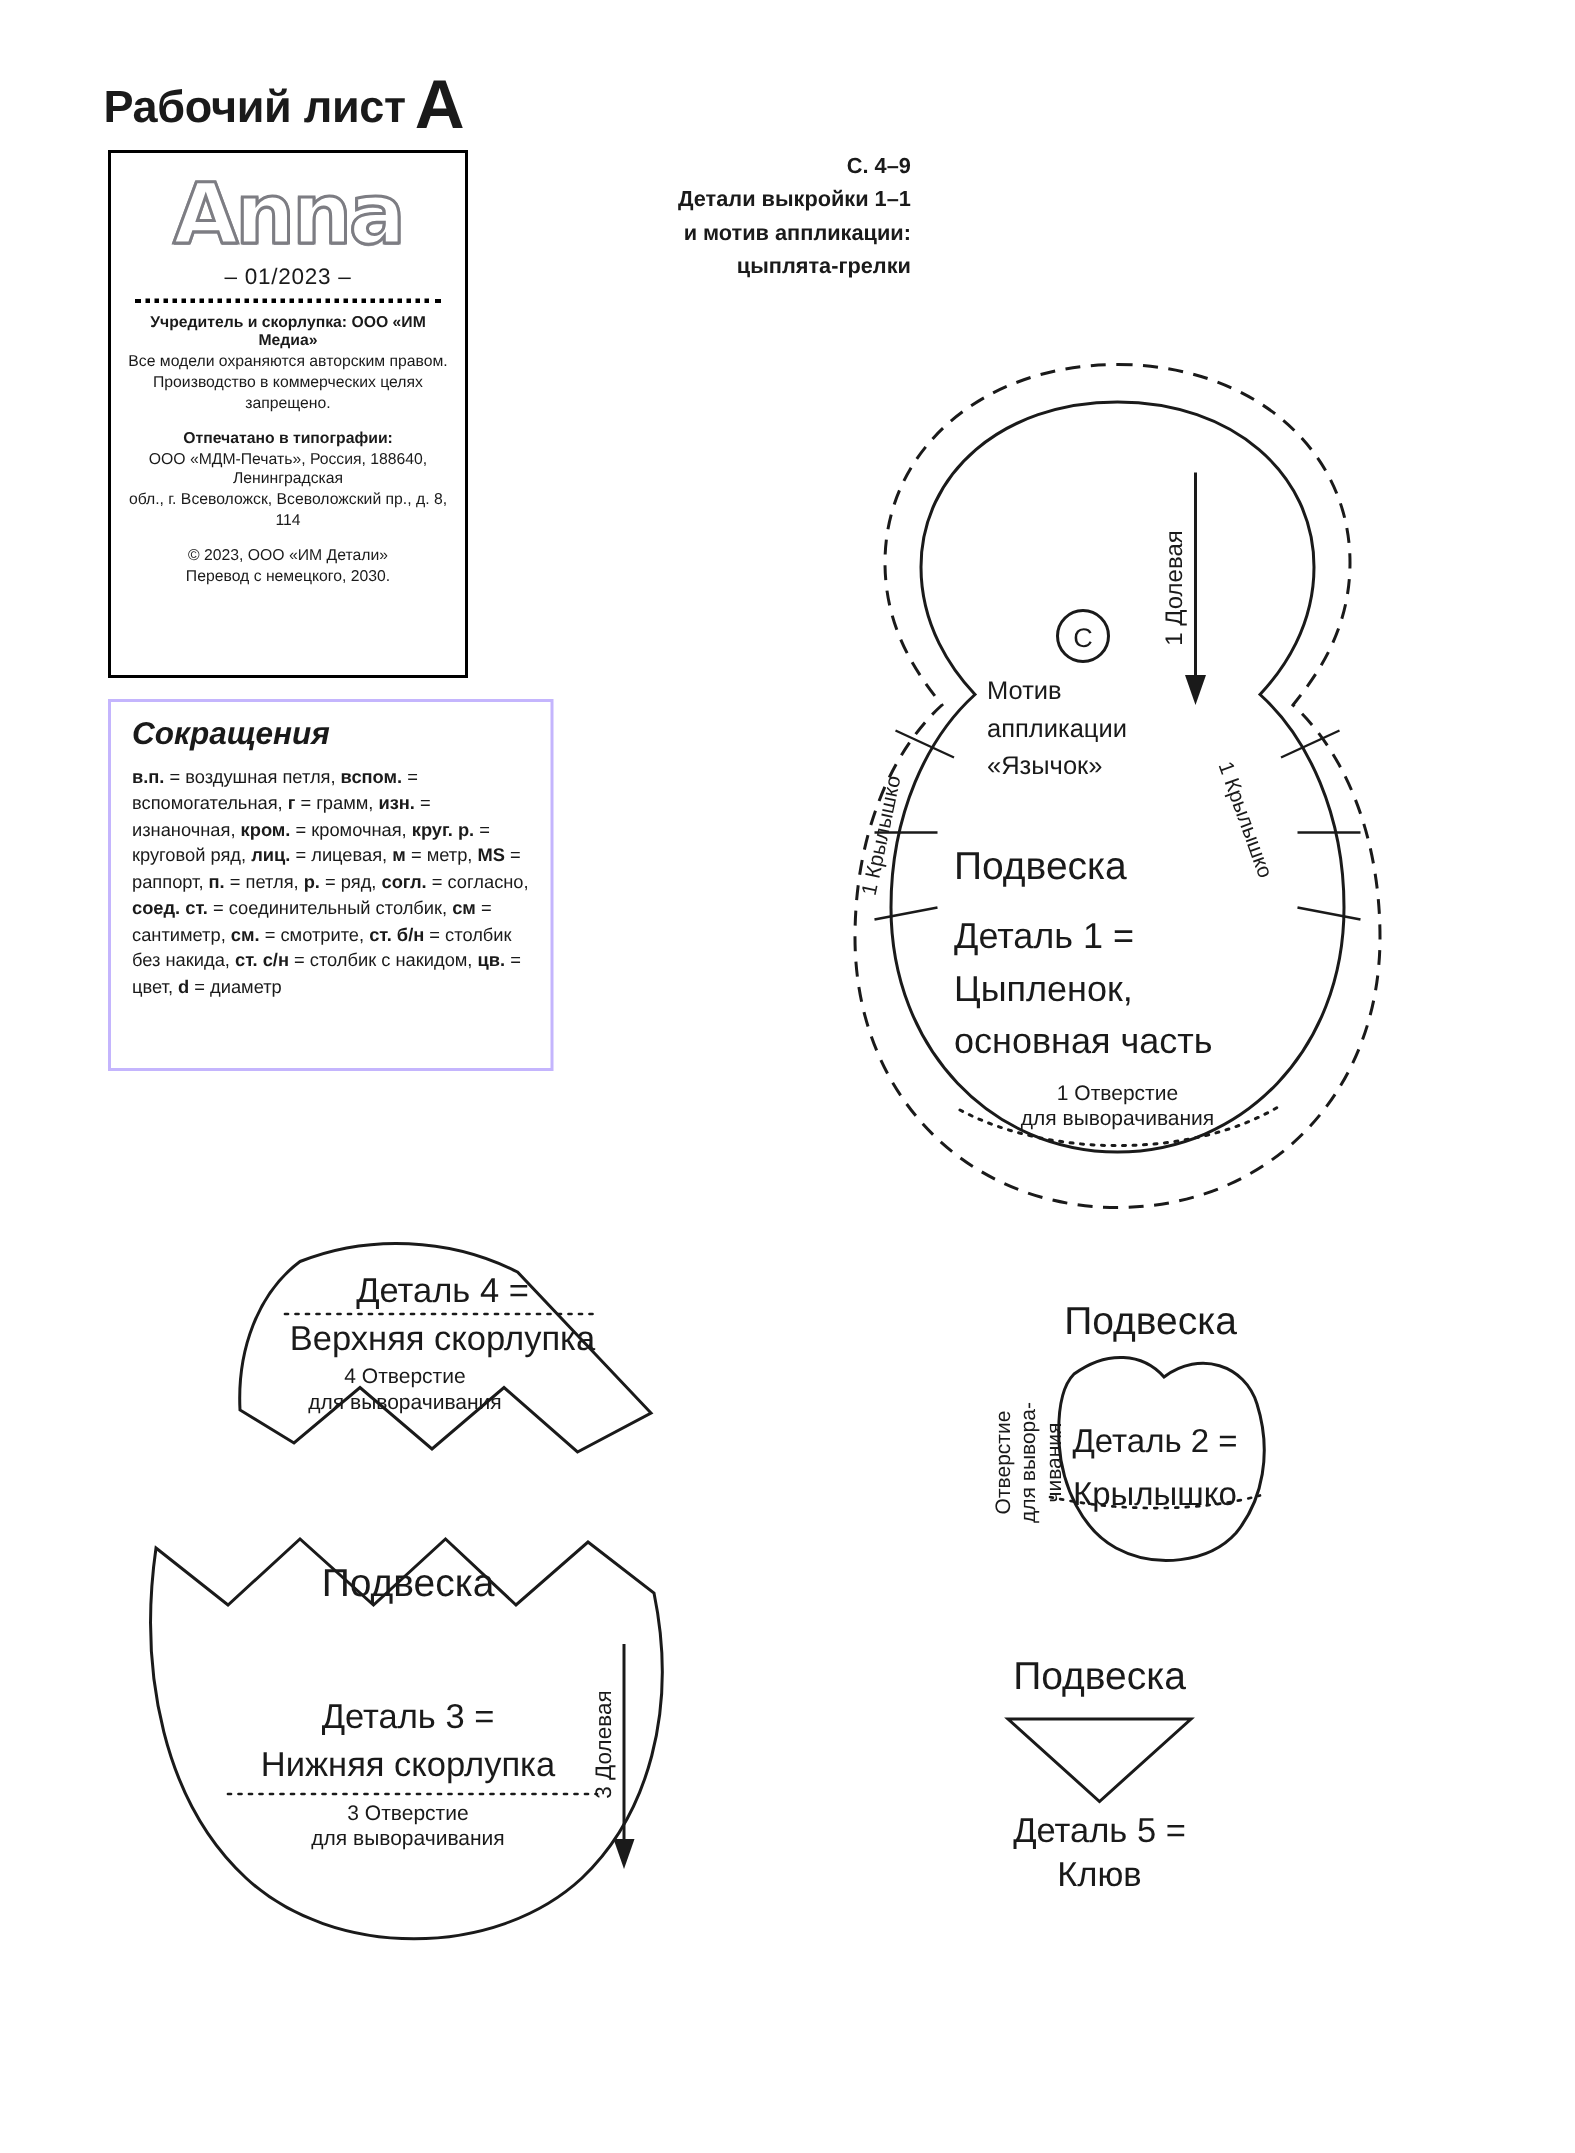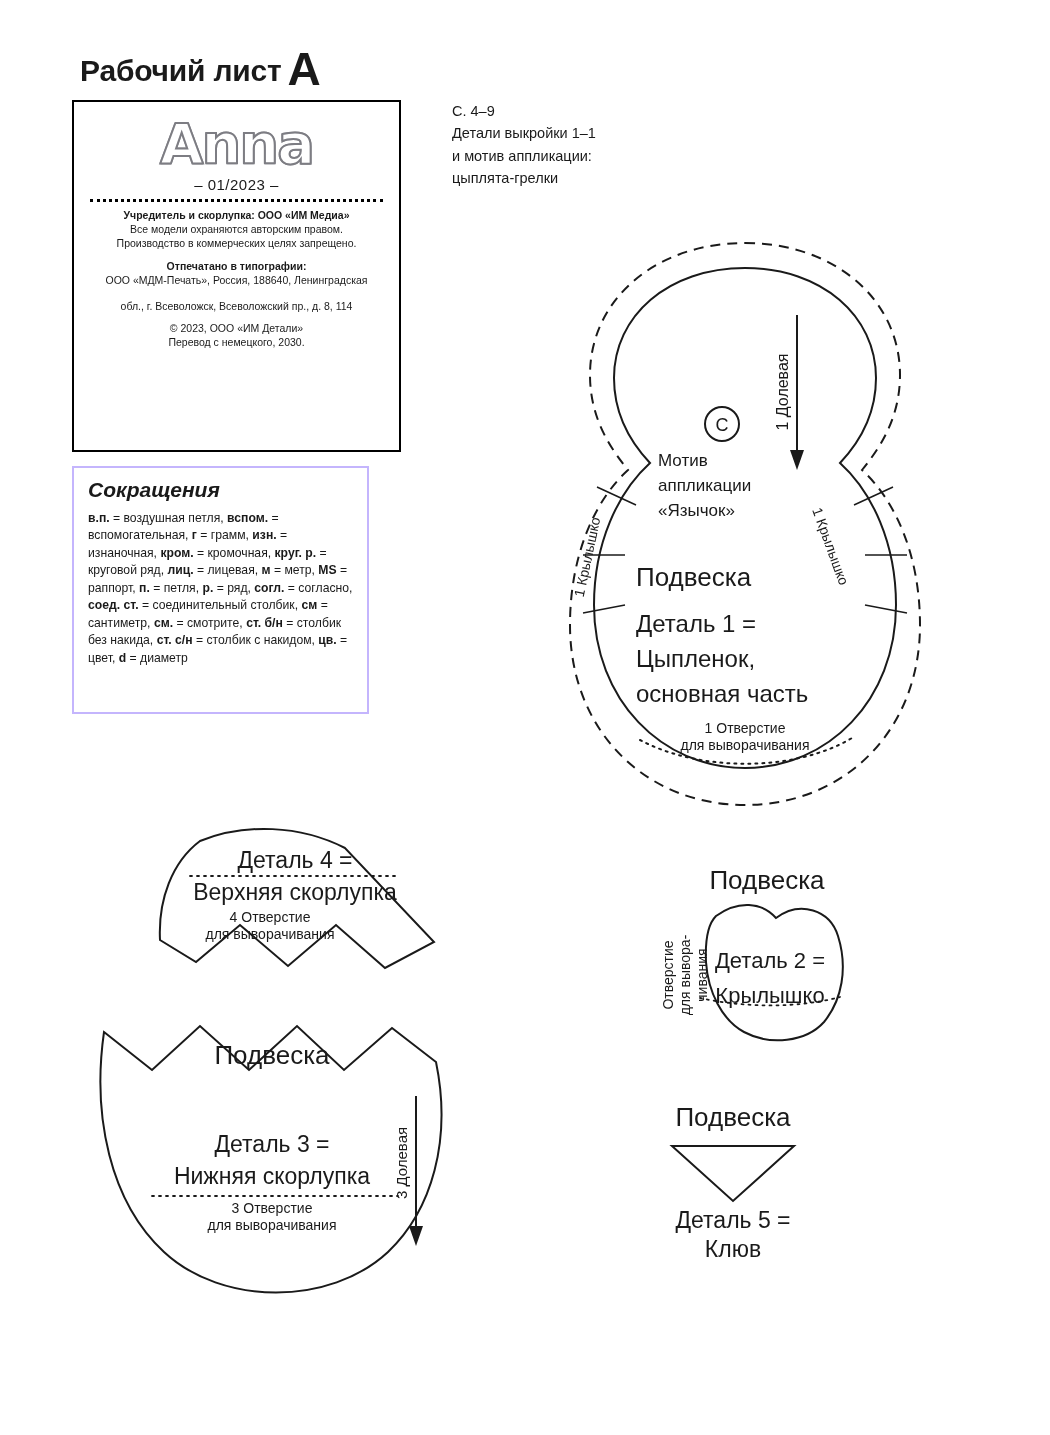--- a/index.html
+++ b/index.html
@@ -16,40 +16,40 @@
     overflow: hidden;
   }
   .page {
     position: absolute;
     inset: 0;
   }
 
   
   .sheet-title {
     position: absolute;
-    left: 80px;
+    left: 69px;
     top: 42px;
     font-size: 30px;
     font-weight: bold;
     letter-spacing: -0.2px;
     white-space: nowrap;
   }
   .sheet-title .letter {
     font-size: 46px;
     font-weight: bold;
     vertical-align: -4px;
     margin-left: 6px;
   }
 
   
   .imprint {
     position: absolute;
     left: 72px;
     top: 100px;
-    width: 329px;
+    width: 240px;
     height: 352px;
     border: 2px solid #000;
     box-sizing: border-box;
     text-align: center;
     padding: 10px 10px 0 10px;
   }
   .logo {
     font-family: "DejaVu Sans", sans-serif;
     font-size: 56px;
     font-weight: bold;
@@ -110,22 +110,23 @@
     text-align: left;
   }
   .abbr .body b { font-weight: bold; }
 
   
   .caption {
     position: absolute;
     left: 452px;
     top: 100px;
     font-size: 14.5px;
-    font-weight: normal;
+    font-weight: bold;
     line-height: 1.55;
+    text-align: right;
   }
 
   
   svg.patterns {
     position: absolute;
     left: 0;
     top: 0;
     width: 1050px;
     height: 1435px;
   }
@@ -147,21 +148,21 @@
     <div class="logo">Anna</div>
     <div class="issue">– 01/2023 –</div>
     <div class="dotline"></div>
     <div class="blk">
       <div class="head">Учредитель и скорлупка: ООО «ИМ Медиа»</div>
       <p style="margin-bottom:0">Все модели охраняются авторским правом.</p>
       <p style="margin-bottom:0">Производство в коммерческих целях запрещено.</p>
     </div>
     <div class="blk">
       <div class="head">Отпечатано в типографии:</div>
-      <p style="margin-bottom:12px">ООО «МДМ-Печать», Россия, 188640, Ленинградская</p>
+      <p style="margin-bottom:0">ООО «МДМ-Печать», Россия, 188640, Ленинградская</p>
       <p style="margin-bottom:0">обл., г. Всеволожск, Всеволожский пр., д. 8, 114</p>
     </div>
     <div class="blk">
       <p style="margin-bottom:0">© 2023, ООО «ИМ Детали»</p>
       <p style="margin-bottom:0">Перевод с немецкого, 2030.</p>
     </div>
   </div>
 
   <div class="abbr">
     <h2>Сокращения</h2>

